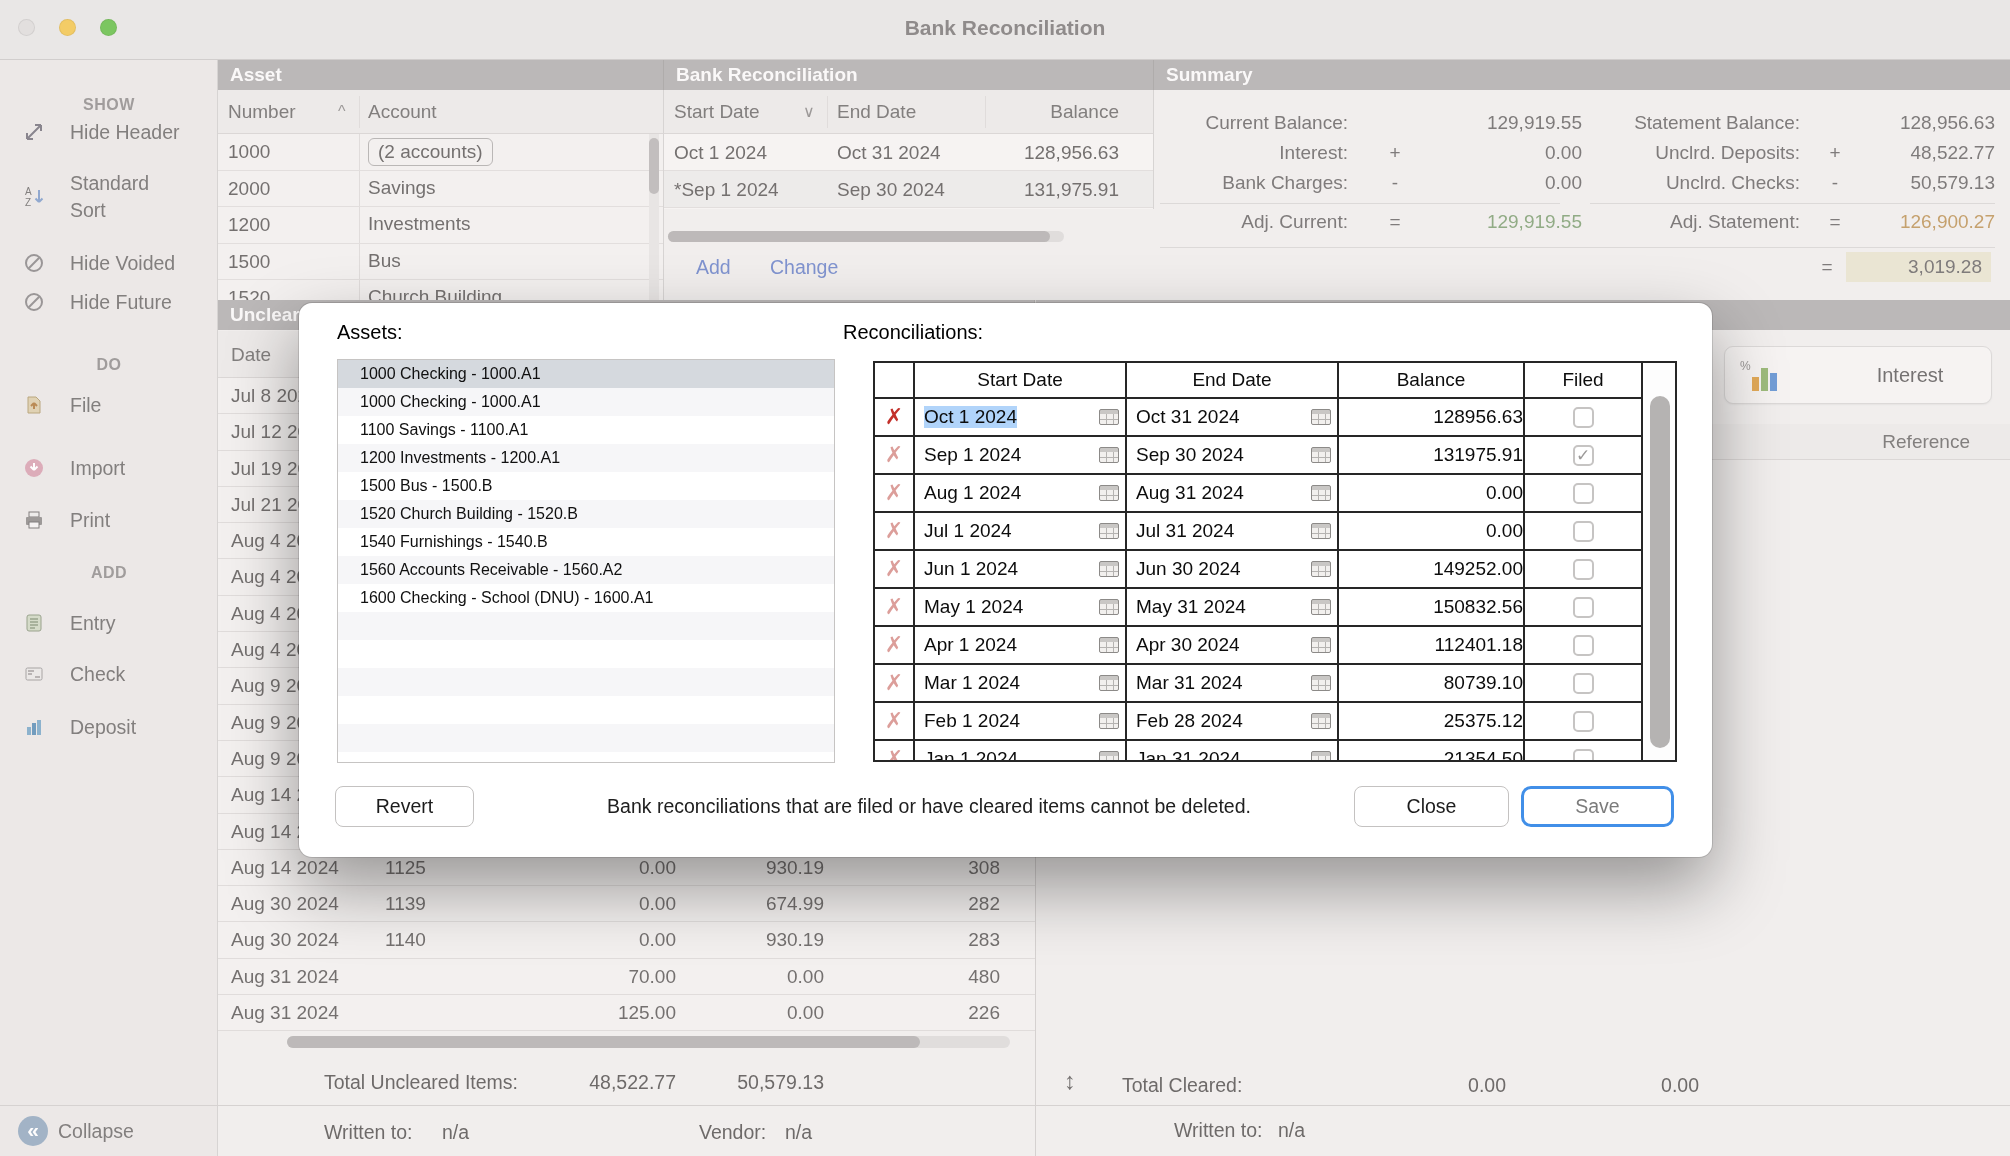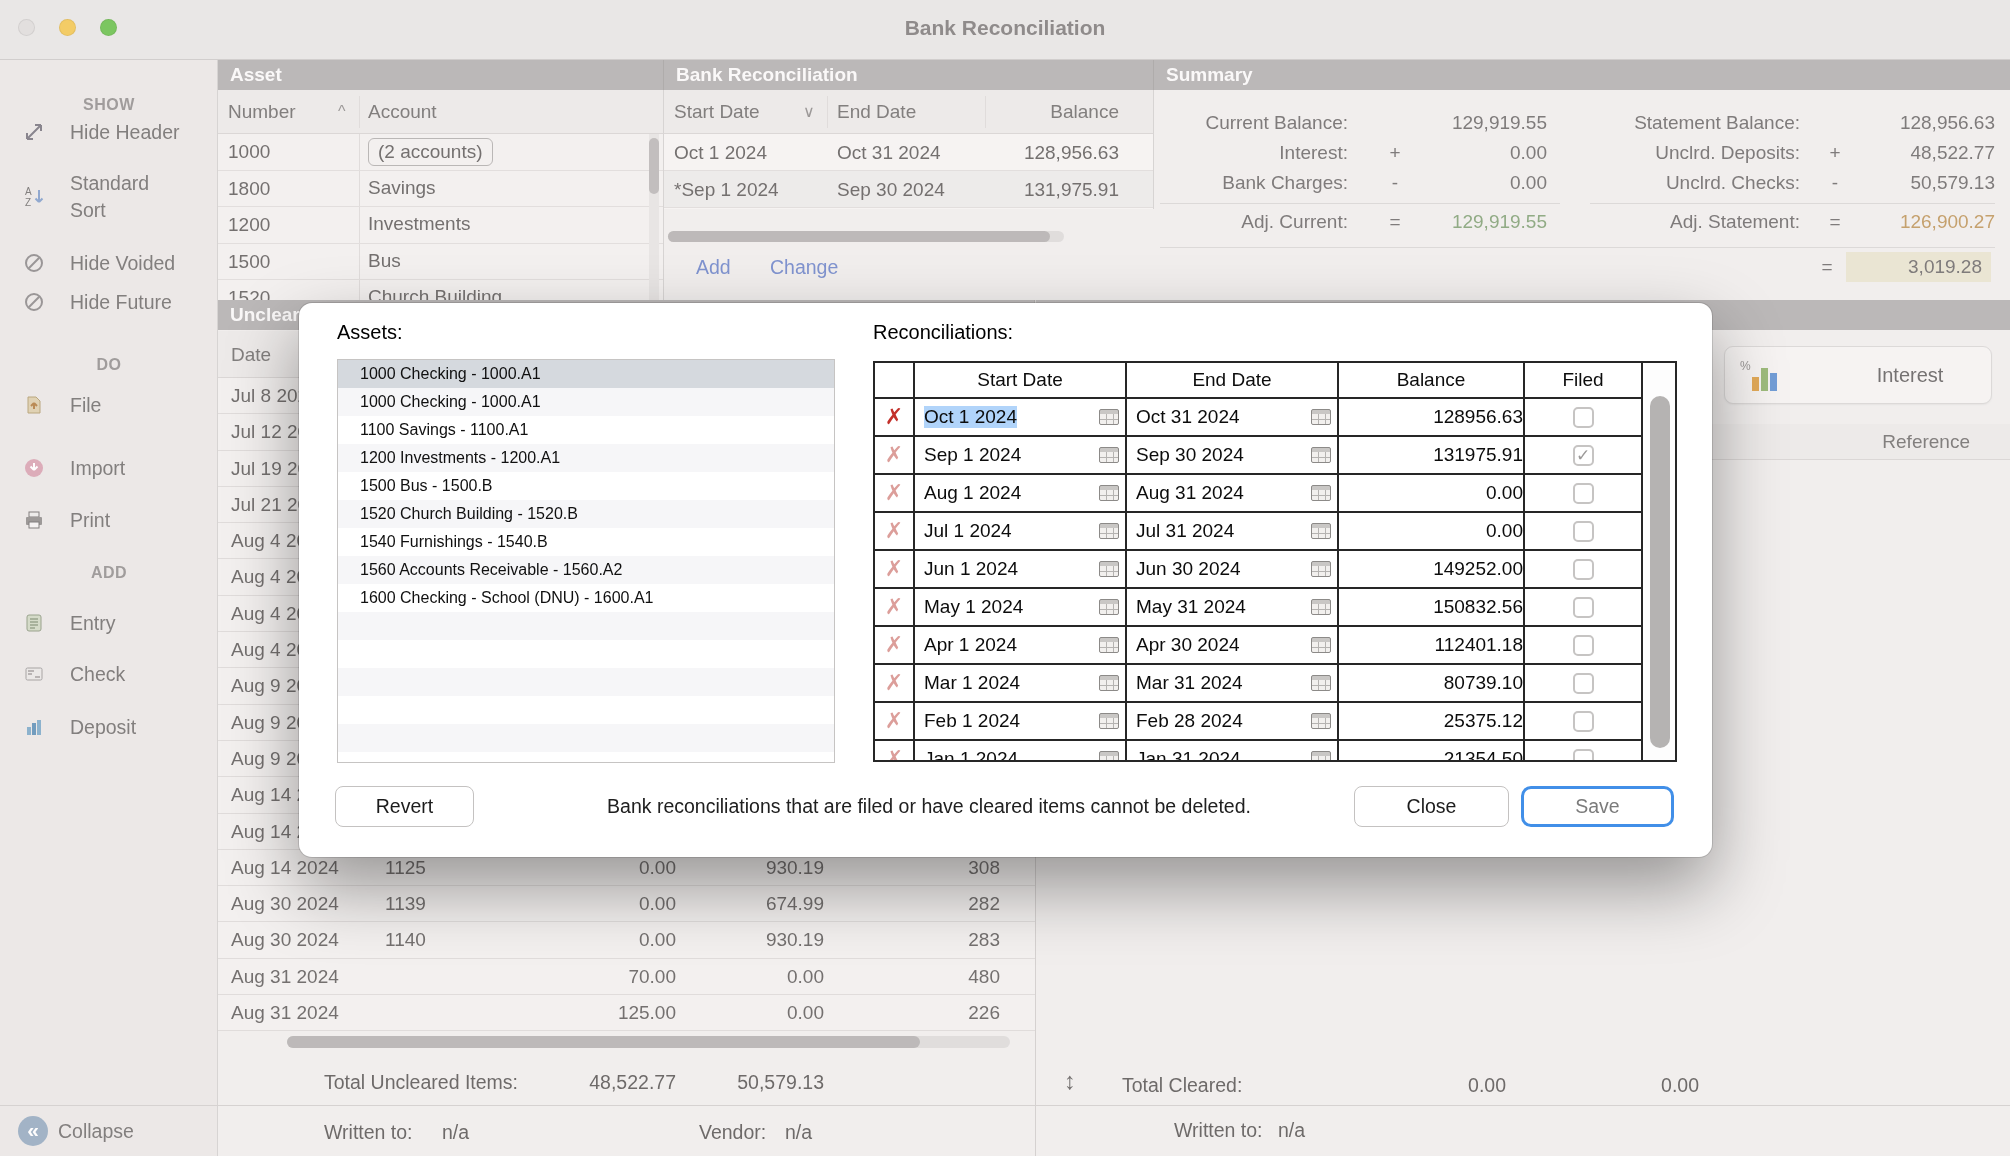--- a/index.html
+++ b/index.html
@@ -57,21 +57,21 @@
   .bc3{position:absolute;right:34px;line-height:37px}
   .hsb-track{position:absolute;background:#dcdad9;border-radius:6px}
   .hsb-thumb{position:absolute;background:#b3b0af;border-radius:6px;height:100%}
   .blink{position:absolute;top:193px;height:28px;line-height:28px;font-size:19.5px;color:#6b83c9;cursor:default}
 
   
   .summary-body{position:absolute;left:936px;top:30px;width:856px;height:210px;font-size:19px;color:#6a6767}
   .srow{position:absolute;left:0;width:856px;height:28px;line-height:28px}
   .l-lab{position:absolute;right:662px;white-space:nowrap}
   .l-op{position:absolute;left:232px;width:18px;text-align:center}
-  .l-val{position:absolute;right:463px}
+  .l-val{position:absolute;right:428px}
   .r-lab{position:absolute;right:210px;white-space:nowrap}
   .r-op{position:absolute;left:672px;width:18px;text-align:center}
   .r-val{position:absolute;right:15px}
   .grn{color:#7f9f72}
   .org{color:#bd9357}
   .sum-sep{position:absolute;height:1px;background:#d8d5d4}
   .diff-text{position:absolute;right:221px;white-space:nowrap}
   .diff-box{position:absolute;right:19px;top:-1px;width:145px;height:30px;line-height:30px;
     background:#e8e3ce;text-align:right;padding-right:9px;color:#6a6767}
 
@@ -279,21 +279,21 @@
 
     <div class="asset-body">
       <div class="sep-v" style="left:141px;top:0;height:166px"></div>
 
         <div class="a-row">
           <span class="a-num">1000</span>
           <span class="a-acct boxed">(2 accounts)</span>
         </div>
 
         <div class="a-row">
-          <span class="a-num">1800</span>
+          <span class="a-num">2000</span>
           <span class="a-acct">Savings</span>
         </div>
 
         <div class="a-row">
           <span class="a-num">1200</span>
           <span class="a-acct">Investments</span>
         </div>
 
         <div class="a-row">
           <span class="a-num">1500</span>
@@ -594,21 +594,21 @@
         <div class="lb-item">1520 Church Building - 1520.B</div>
 
         <div class="lb-item">1540 Furnishings - 1540.B</div>
 
         <div class="lb-item">1560 Accounts Receivable - 1560.A2</div>
 
         <div class="lb-item">1600 Checking - School (DNU) - 1600.A1</div>
 
     </div>
 
-    <div class="dlg-label" style="left:574px">Reconciliations:</div>
+    <div class="dlg-label" style="left:544px">Reconciliations:</div>
 
     <div class="rtable">
       <div class="r-head">
         <div class="r-cell"></div>
         <div class="r-cell">Start Date</div>
         <div class="r-cell">End Date</div>
         <div class="r-cell">Balance</div>
         <div class="r-cell">Filed</div>
       </div>
       <div class="r-rows">

